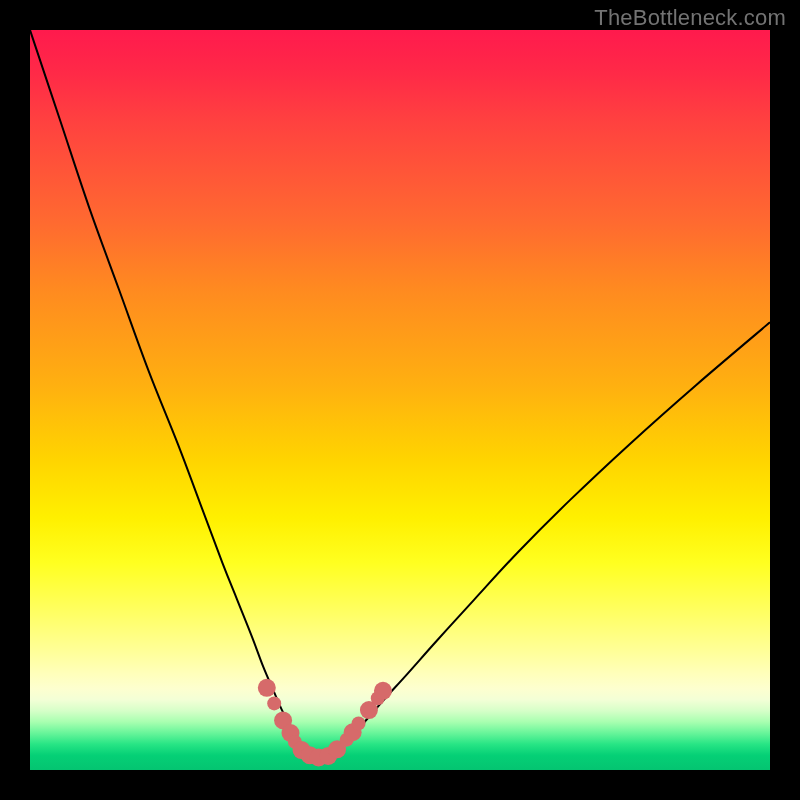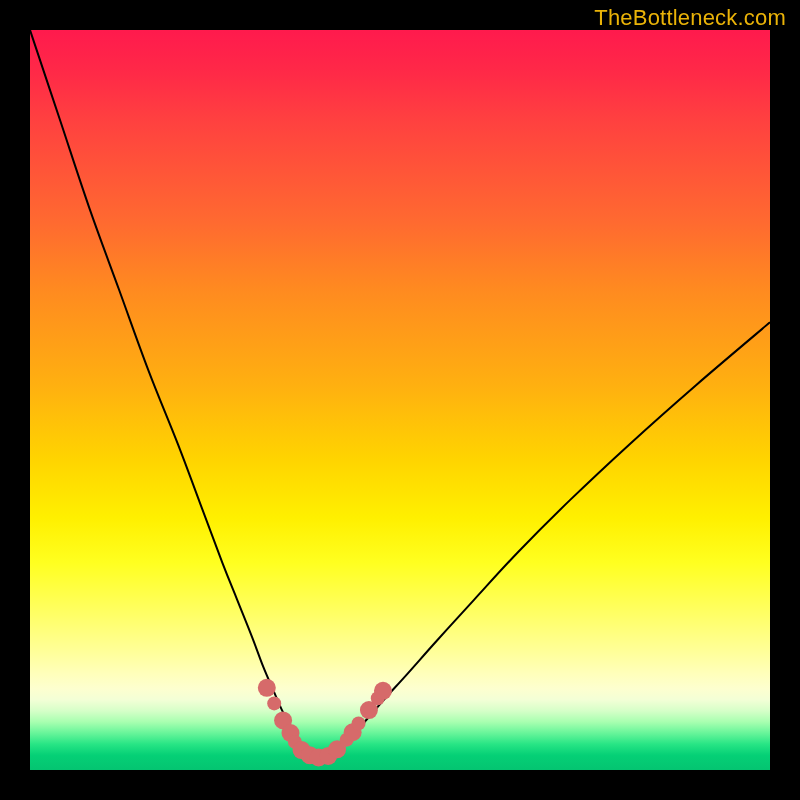--- a/index.html
+++ b/index.html
@@ -59,21 +59,21 @@
     position: absolute;
     inset: 0;
     width: 740px;
     height: 740px;
     pointer-events: none;
   }
   .watermark {
     position: absolute;
     top: 5px;
     right: 14px;
-    color: #eab308;
+    color: #737373;
     font-size: 22px;
     font-weight: 500;
     letter-spacing: 0.2px;
     user-select: none;
   }
 </style>
 </head>
 <body>
 
 <div class="frame">

